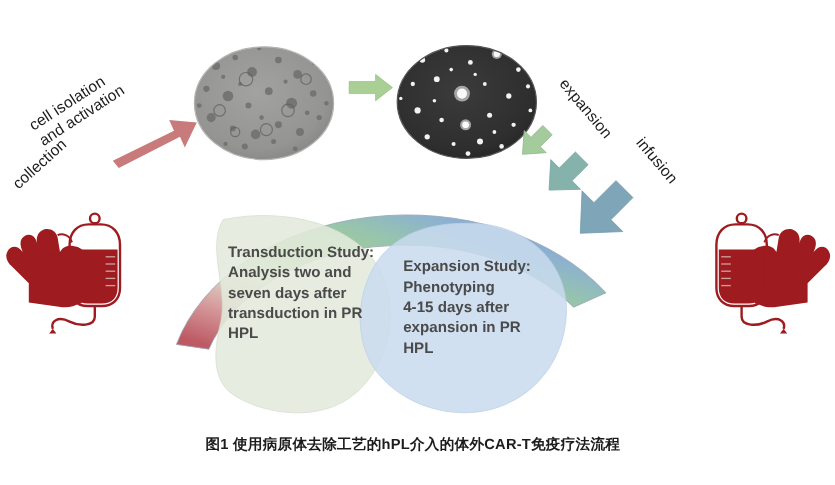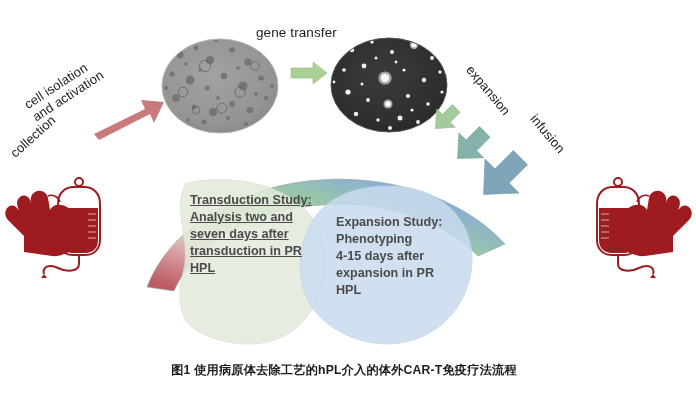--- a/index.html
+++ b/index.html
@@ -69,23 +69,22 @@
     position: absolute;
     color: #4a4a4a;
     font-family: "Liberation Sans", sans-serif;
     font-size: 12.6px;
     font-weight: bold;
     line-height: 1.34;
     white-space: pre-line;
   }
   #transduction-study {
     left: 190px;
-    top: 192px;
+    top: 202px;
     width: 150px;
-    text-decoration: underline;
   }
   #expansion-study {
     left: 336px;
     top: 214px;
     width: 136px;
   }
   #caption {
     position: absolute;
     left: 0;
     top: 362px;
@@ -394,21 +393,20 @@
         <path d="M 44 274 L 41 278 L 47 278 Z" fill="#9e1b20"></path>
       </g>
     </g>
   </svg>
 
   <div class="rot-label" id="label-collection">collection</div>
 
   <div class="rot-label" id="label-cell-isolation">cell isolation
 and activation</div>
 
-  <div class="rot-label" id="label-gene-transfer">gene transfer</div>
 
   <div class="rot-label" id="label-expansion">expansion</div>
 
   <div class="rot-label" id="label-infusion">infusion</div>
 
   <div class="study-box" id="transduction-study">Transduction Study:
 Analysis two and
 seven days after
 transduction in PR
 HPL</div>

